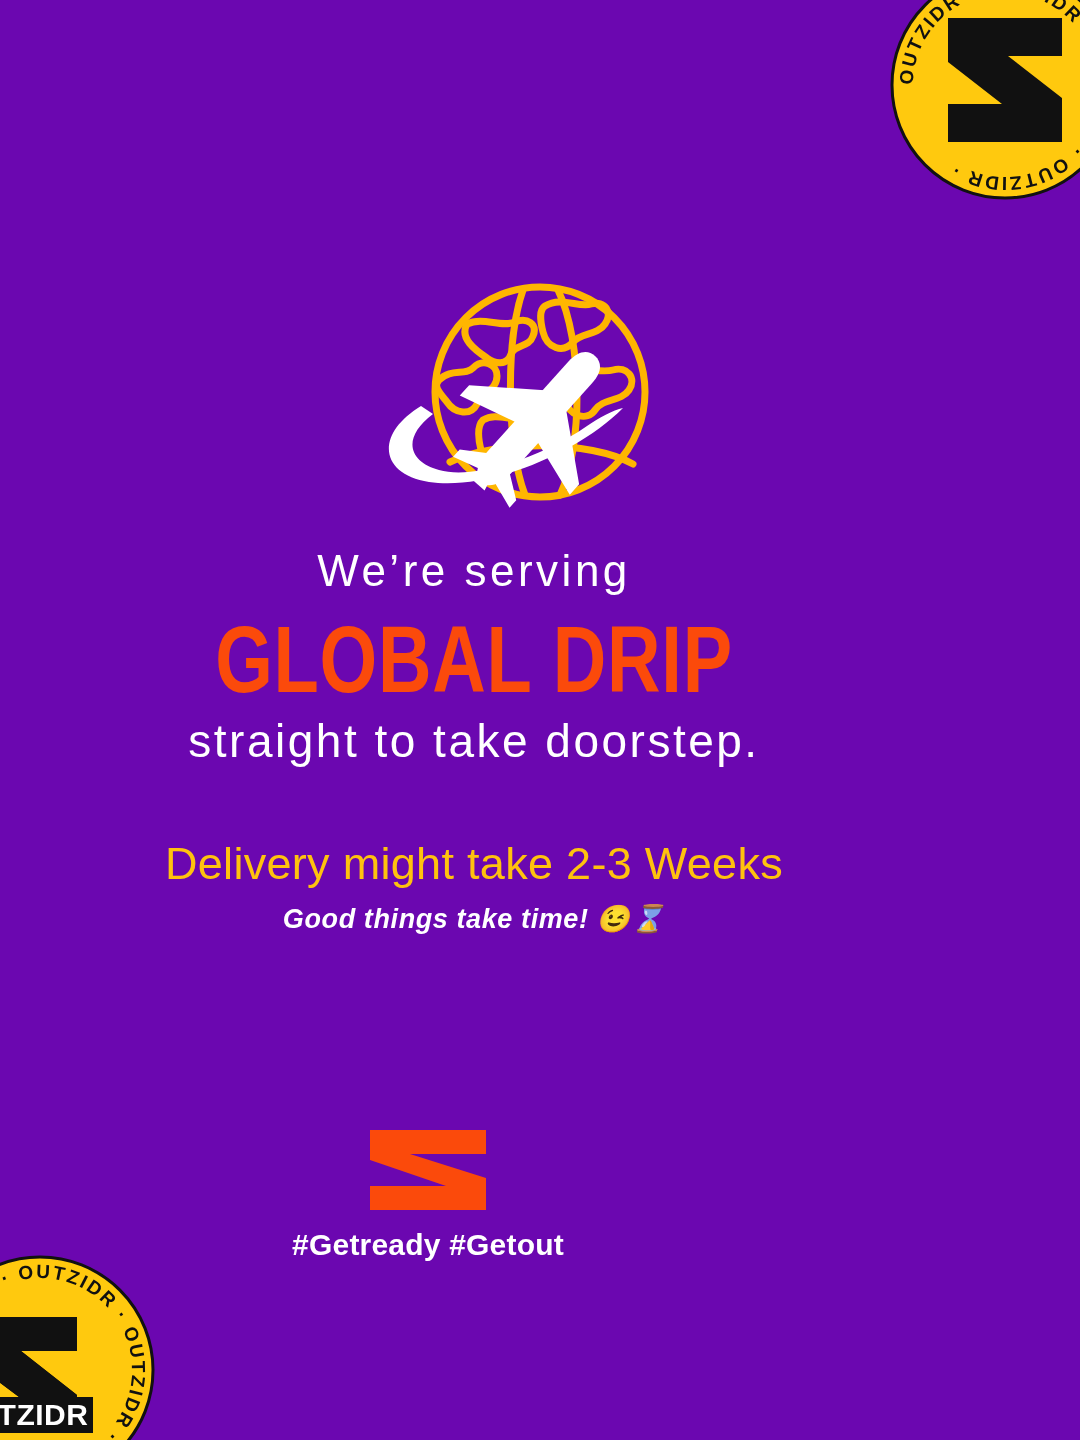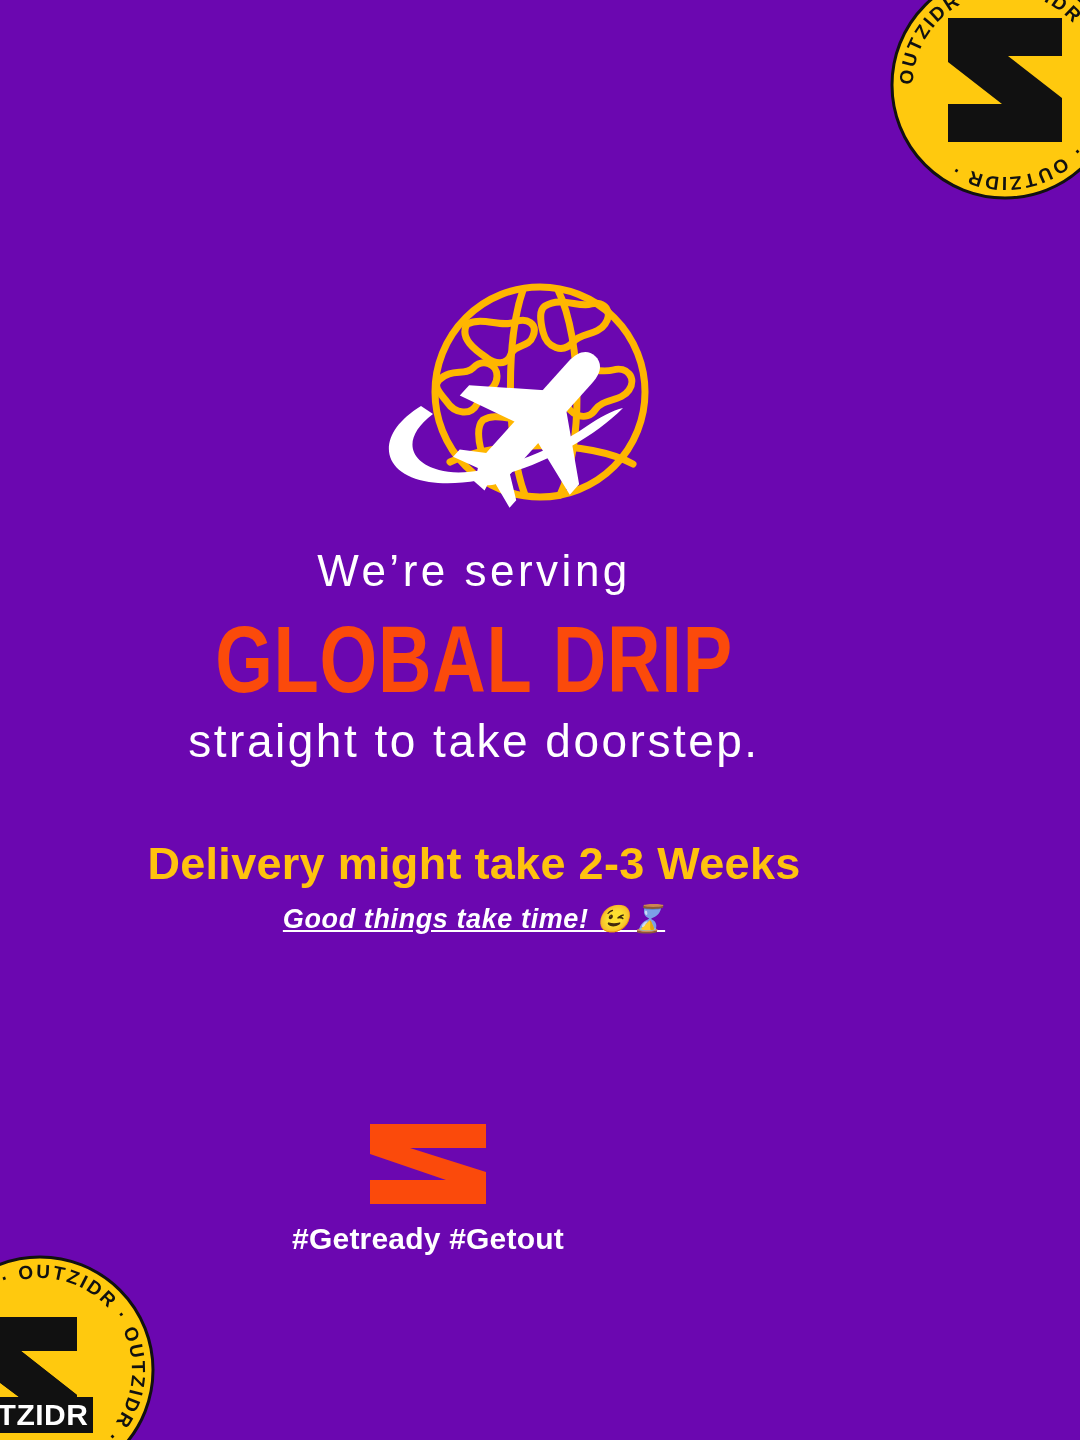--- a/index.html
+++ b/index.html
@@ -79,42 +79,41 @@
     font-size: 46px;
     font-weight: 300;
     letter-spacing: 2.5px;
     line-height: 1.05;
     margin: 0;
   }
 
   #delivery-note {
     color: #FFC20E;
     font-size: 45px;
-    font-weight: 700;
+    font-weight: 400;
     letter-spacing: 0.3px;
     line-height: 1.1;
     margin: 74px 0 0 0;
   }
 
   #delivery-sub {
     color: #FFFFFF;
     font-size: 27px;
     font-weight: 700;
     font-style: italic;
     letter-spacing: 0.6px;
     line-height: 1.2;
     margin: 14px 0 0 0;
-    text-decoration: underline;
   }
 
   
   #footer-lockup {
     position: absolute;
     left: 0;
-    bottom: 184px;
+    bottom: 178px;
     width: 856px;
     text-align: center;
   }
   #brand-mark {
     width: 124px;
     height: 84px;
     margin: 0 auto 16px auto;
   }
   #brand-mark svg { display: block; width: 100%; height: 100%; }
 

